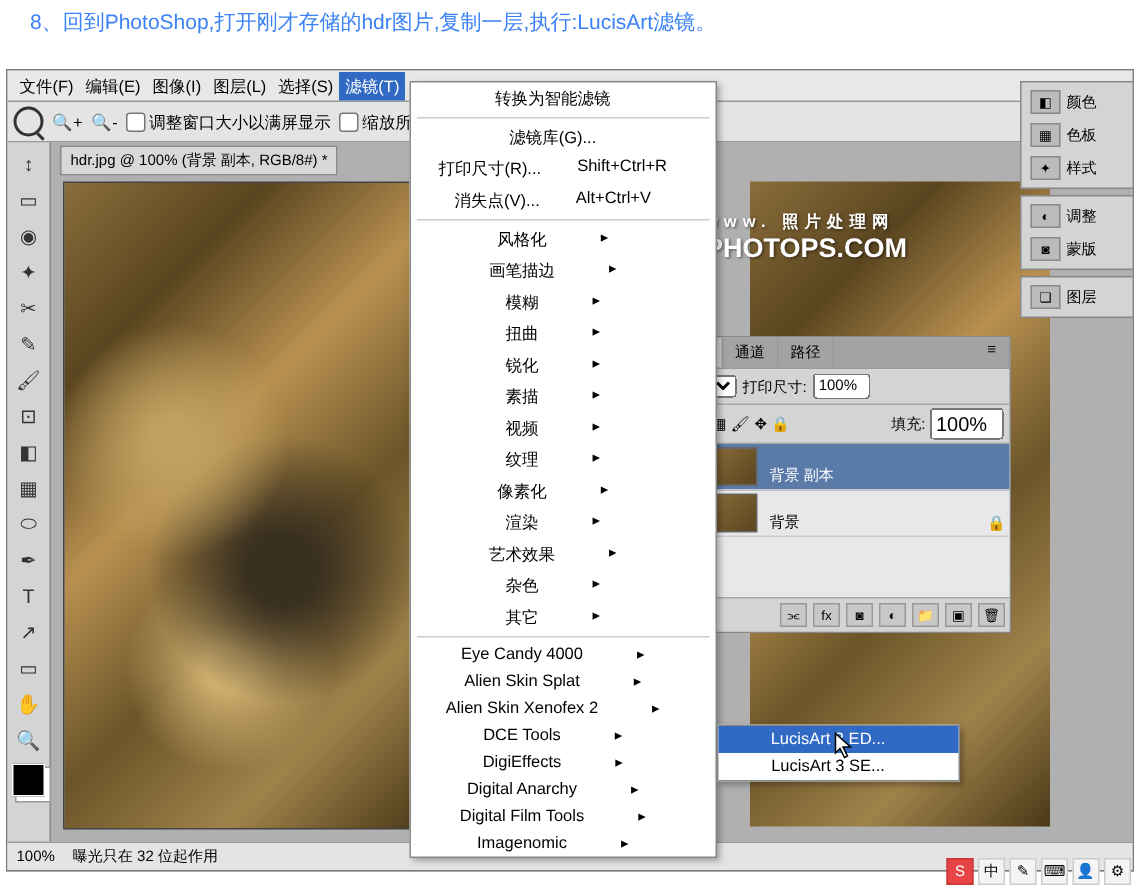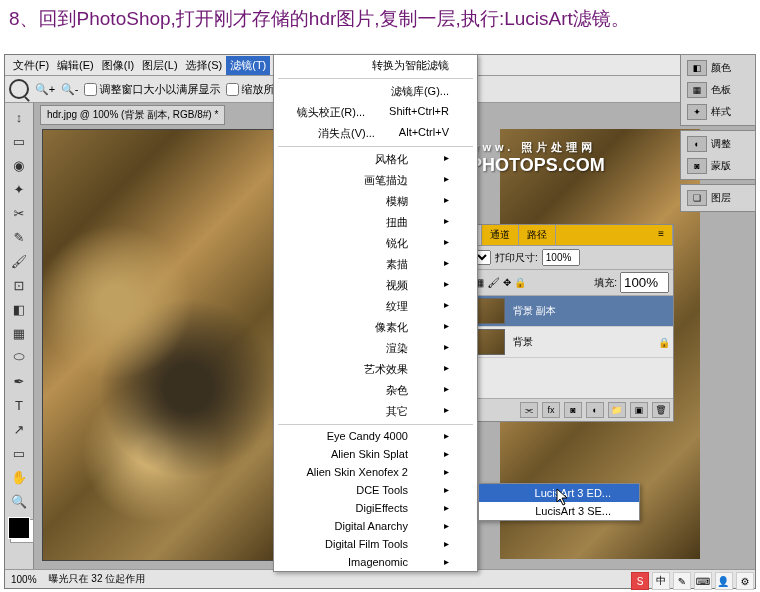--- a/index.html
+++ b/index.html
@@ -1,16 +1,16 @@
 <!DOCTYPE html>
 <html><head>
 <meta charset="utf-8">
 <style>
 body{margin:0;font-family:"Microsoft YaHei",SimSun,Arial,sans-serif;font-size:12px;background:#fff;width:760px;height:592px;overflow:hidden;position:relative}
-.instruction{font-size:19px;padding:6px 9px 10px;color:#701a75}
+.instruction{font-size:14px;padding:6px 20px 10px;color:#3b82f6}
 .ps{position:relative;background:#b8b8b8;border:1px solid #7a7a7a;margin:12px 4px}
 .menubar{display:flex;background:#e8e8e8;border-bottom:1px solid #999;height:20px;align-items:center;padding-left:4px;font-size:11px}
 .menubar span{padding:2px 4px;cursor:default}
 .menubar span.hl{background:#316ac5;color:#fff}
 .optbar{display:flex;align-items:center;background:#e4e4e4;border-bottom:1px solid #999;height:26px;padding-left:4px;gap:6px;font-size:11px}
 .glass{width:16px;height:16px;border-radius:50%;border:2px solid #333;position:relative}
 .glass:after{content:"";position:absolute;width:6px;height:2px;background:#333;transform:rotate(45deg);bottom:-3px;right:-3px}
 .chk{display:flex;gap:2px}
 .chk input{margin:0}
 .btn{background:#e8e8e8;border:1px solid #999;padding:1px 6px;font-size:11px}
@@ -19,39 +19,39 @@
 .tools .t{width:24px;height:20px;margin:1px auto;background:#d4d4d4;border:1px solid #d4d4d4;display:flex;align-items:center;justify-content:center;font-size:13px;color:#333}
 .tools .fg{width:20px;height:20px;margin:4px auto;background:#000;border:1px solid #fff;box-shadow:3px 3px 0 #fff,3px 3px 0 1px #999}
 .canvas{flex:1;position:relative;background:#b0b0b0}
 .doctab{background:#d8d8d8;border:1px solid #888;padding:2px 6px;font-size:10px;position:absolute;top:2px;left:6px}
 .img{position:absolute;top:26px;left:8px;width:242px;height:430px;background:linear-gradient(135deg,#8a6d3a 0%,#5a4520 20%,#b89050 40%,#6b5428 60%,#a0824a 80%,#4a3818 100%);border:1px solid #444}
 .img:before{content:"";position:absolute;inset:0;background:radial-gradient(circle at 30% 40%,#c0a060 5%,transparent 25%),radial-gradient(circle at 60% 60%,#3a3020 8%,transparent 30%),radial-gradient(circle at 45% 75%,#d0b070 4%,transparent 20%)}
 .img2{position:absolute;top:26px;left:466px;width:200px;height:430px;background:linear-gradient(135deg,#8a6d3a 0%,#5a4520 20%,#b89050 40%,#6b5428 60%,#a0824a 80%,#4a3818 100%);overflow:hidden}
 .wm{position:absolute;top:140px;left:470px;color:#fff;font-size:18px;font-weight:bold;font-family:Arial;text-shadow:1px 1px 2px rgba(0,0,0,.5);pointer-events:none;z-index:5}
 .wm .sm{font-size:11px;display:block;letter-spacing:4px}
 .menu{position:absolute;background:#fff;border:1px solid #888;box-shadow:2px 2px 4px rgba(0,0,0,.3);font-size:11px;z-index:10}
-.menu .mi{padding:3px 28px 3px 14px;white-space:nowrap;display:flex;justify-content:flex-end;gap:24px;cursor:default}
+.menu .mi{padding:3px 28px 3px 14px;white-space:nowrap;display:flex;justify-content:center;gap:24px;cursor:default}
 .menu .mi.hl{background:#316ac5;color:#fff}
 .menu .sep{height:1px;background:#ccc;margin:2px 4px}
 .menu .arr:after{content:"▸";margin-left:12px;font-size:10px}
 .menu1{top:54px;left:273px;width:203px}
 .menu2{top:483px;left:478px;width:160px}
 .rpanel{position:absolute;right:4px;top:54px;width:76px;display:flex;flex-direction:column;gap:4px;z-index:8}
 .pgrp{background:#d4d4d4;border:1px solid #888;padding:3px 2px;display:flex;flex-direction:column;gap:2px}
 .pitem{display:flex;align-items:center;gap:4px;padding:2px 4px;font-size:10px}
 .pitem .ic{width:18px;height:14px;background:#bbb;border:1px solid #888;display:flex;align-items:center;justify-content:center;font-size:9px}
 .layers{position:absolute;right:86px;top:224px;width:228px;background:#d4d4d4;border:1px solid #888;z-index:9;font-size:10px}
-.ltabs{display:flex;background:#eab308;border-bottom:1px solid #999}
+.ltabs{display:flex;background:#a3a3a3;border-bottom:1px solid #999}
 .ltab{padding:3px 8px;border-right:1px solid #999}
 .ltab.act{background:#d4d4d4}
 .lopts{display:flex;align-items:center;padding:3px 4px;gap:4px;border-bottom:1px solid #aaa}
 .lopts select,.lopts input{font-size:10px}
 .llock{display:flex;align-items:center;padding:2px 4px;gap:3px;border-bottom:1px solid #aaa}
 .llist{background:#e8e8e8}
-.lrow{display:flex;align-items:center;padding:2px;gap:8px;border-bottom:1px solid #ccc}
+.lrow{display:flex;align-items:flex-end;padding:2px;gap:8px;border-bottom:1px solid #ccc}
 .lrow.sel{background:#5a7aa8;color:#fff}
 .eye{width:16px;height:14px;display:flex;align-items:center;justify-content:center}
 .thumb{width:32px;height:24px;background:linear-gradient(135deg,#8a6d3a,#5a4520);border:1px solid #666}
 .licons{display:flex;justify-content:flex-end;padding:3px;gap:4px;background:#d4d4d4;border-top:1px solid #aaa}
 .licons .li{width:16px;height:14px;background:#c8c8c8;border:1px solid #999;font-size:9px;display:flex;align-items:center;justify-content:center}
 .status{position:absolute;bottom:0;left:0;right:0;height:18px;background:#e4e4e4;border-top:1px solid #999;display:flex;align-items:center;padding:0 6px;font-size:10px;gap:12px}
 .tray{position:absolute;bottom:2px;right:6px;display:flex;gap:3px;align-items:center;font-size:11px}
 .tray .ti{width:16px;height:16px;display:flex;align-items:center;justify-content:center;border:1px solid #ccc;background:#f4f4f4;font-size:10px}
 .cursor{position:absolute;z-index:100;pointer-events:none}
 </style>
@@ -119,21 +119,21 @@
 
 <div class="menu menu1">
  <div class="mi">
       <span>转换为智能滤镜</span>
     </div>
  <div class="sep"></div>
  <div class="mi">
       <span>滤镜库(G)...</span>
     </div>
  <div class="mi">
-      <span>镜头校正(R)...</span>
+      <span>打印尺寸(R)...</span>
       <span>Shift+Ctrl+R</span>
     </div>
  <div class="mi">
       <span>消失点(V)...</span>
       <span>Alt+Ctrl+V</span>
     </div>
  <div class="sep"></div>
  <div class="mi arr">
       <span>风格化</span>
     </div>

